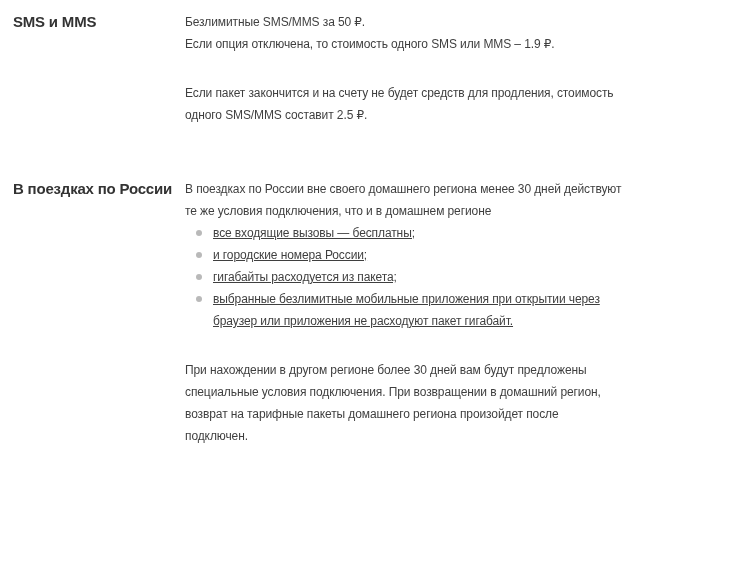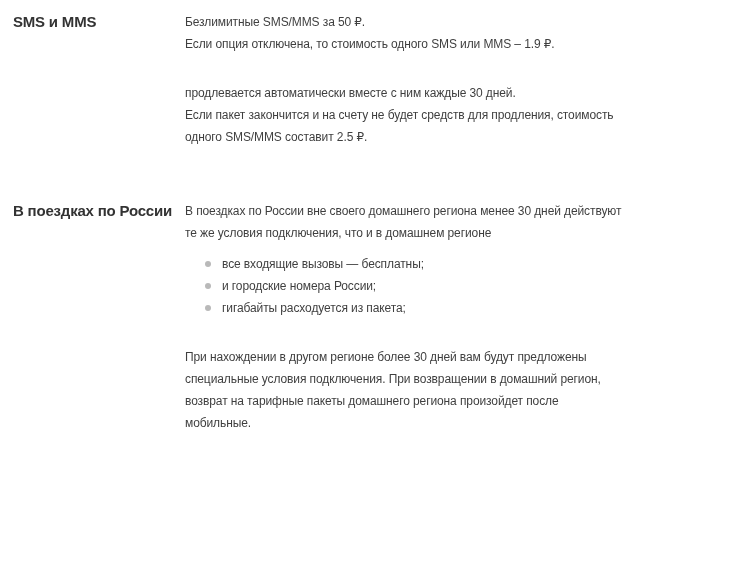--- a/index.html
+++ b/index.html
@@ -44,22 +44,23 @@
   }
   .line {
     white-space: nowrap;
   }
   .para + .para,
   .bullets + .para {
     margin-top: 27px;
   }
   ul.bullets {
     list-style: none;
-    margin: 9px;
+    margin: 0;
     padding: 0;
+    text-decoration: underline;
   }
   ul.bullets li {
     position: relative;
     padding-left: 28px;
   }
   ul.bullets li::before {
     content: "";
     position: absolute;
     left: 11px;
     top: 8px;
@@ -75,21 +76,20 @@
 <main class="tariff">
 
   <section class="row">
     <div class="label">SMS и MMS</div>
     <div class="content">
       <div class="para">
         <div class="line">Безлимитные SMS/MMS за 50 ₽.</div>
         <div class="line">Если опция отключена, то стоимость одного SMS или MMS – 1.9 ₽.</div>
       </div>
       <div class="para">
-        <div class="line">продлевается автоматически вместе с ним каждые 30 дней.</div>
         <div class="line">Если пакет закончится и на счету не будет средств для продления, стоимость</div>
         <div class="line">одного SMS/MMS составит 2.5 ₽.</div>
       </div>
     </div>
   </section>
 
   <section class="row">
     <div class="label">В поездках по России</div>
     <div class="content">
       <div class="para">
@@ -99,23 +99,27 @@
       <ul class="bullets">
         <li>
           <div class="line">все входящие вызовы — бесплатны;</div>
         </li>
         <li>
           <div class="line">и городские номера России;</div>
         </li>
         <li>
           <div class="line">гигабайты расходуется из пакета;</div>
         </li>
+        <li>
+          <div class="line">выбранные безлимитные мобильные приложения при открытии через</div>
+          <div class="line">браузер или приложения не расходуют пакет гигабайт.</div>
+        </li>
       </ul>
       <div class="para">
         <div class="line">При нахождении в другом регионе более 30 дней вам будут предложены</div>
         <div class="line">специальные условия подключения. При возвращении в домашний регион,</div>
         <div class="line">возврат на тарифные пакеты домашнего региона произойдет после</div>
-        <div class="line">мобильные.</div>
+        <div class="line">подключен.</div>
       </div>
     </div>
   </section>
 
 </main>
 
 </body></html>

